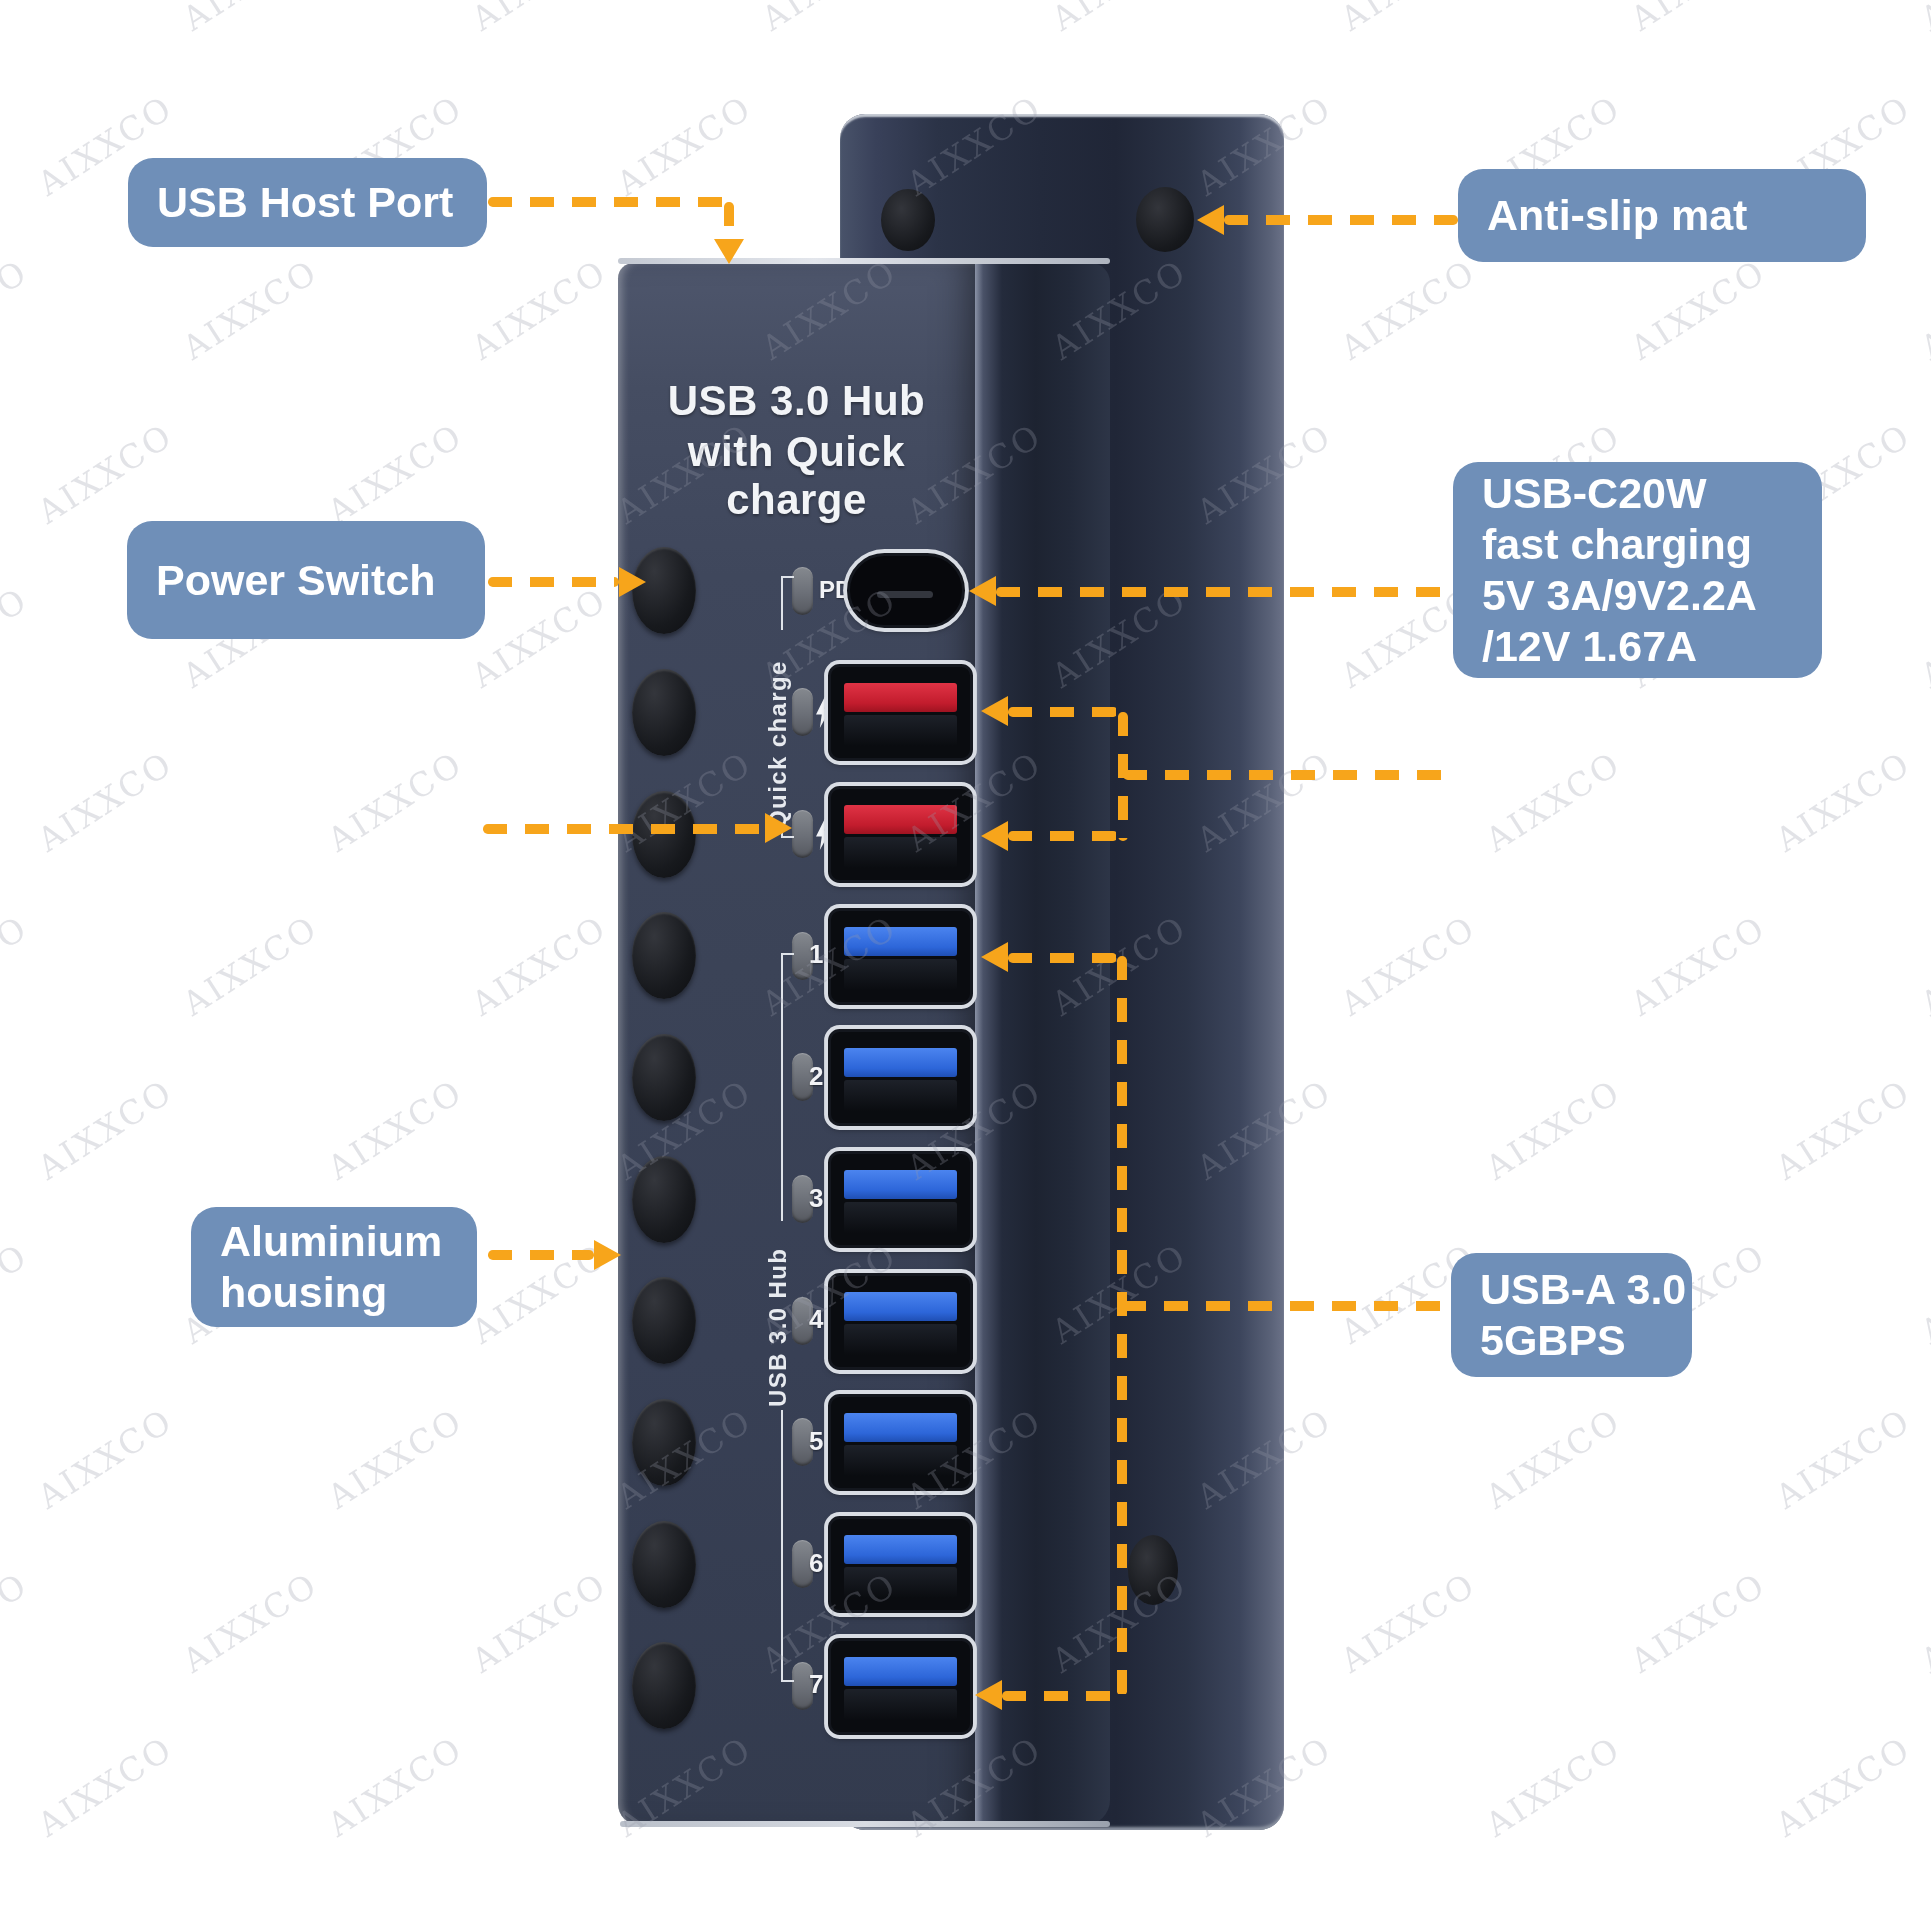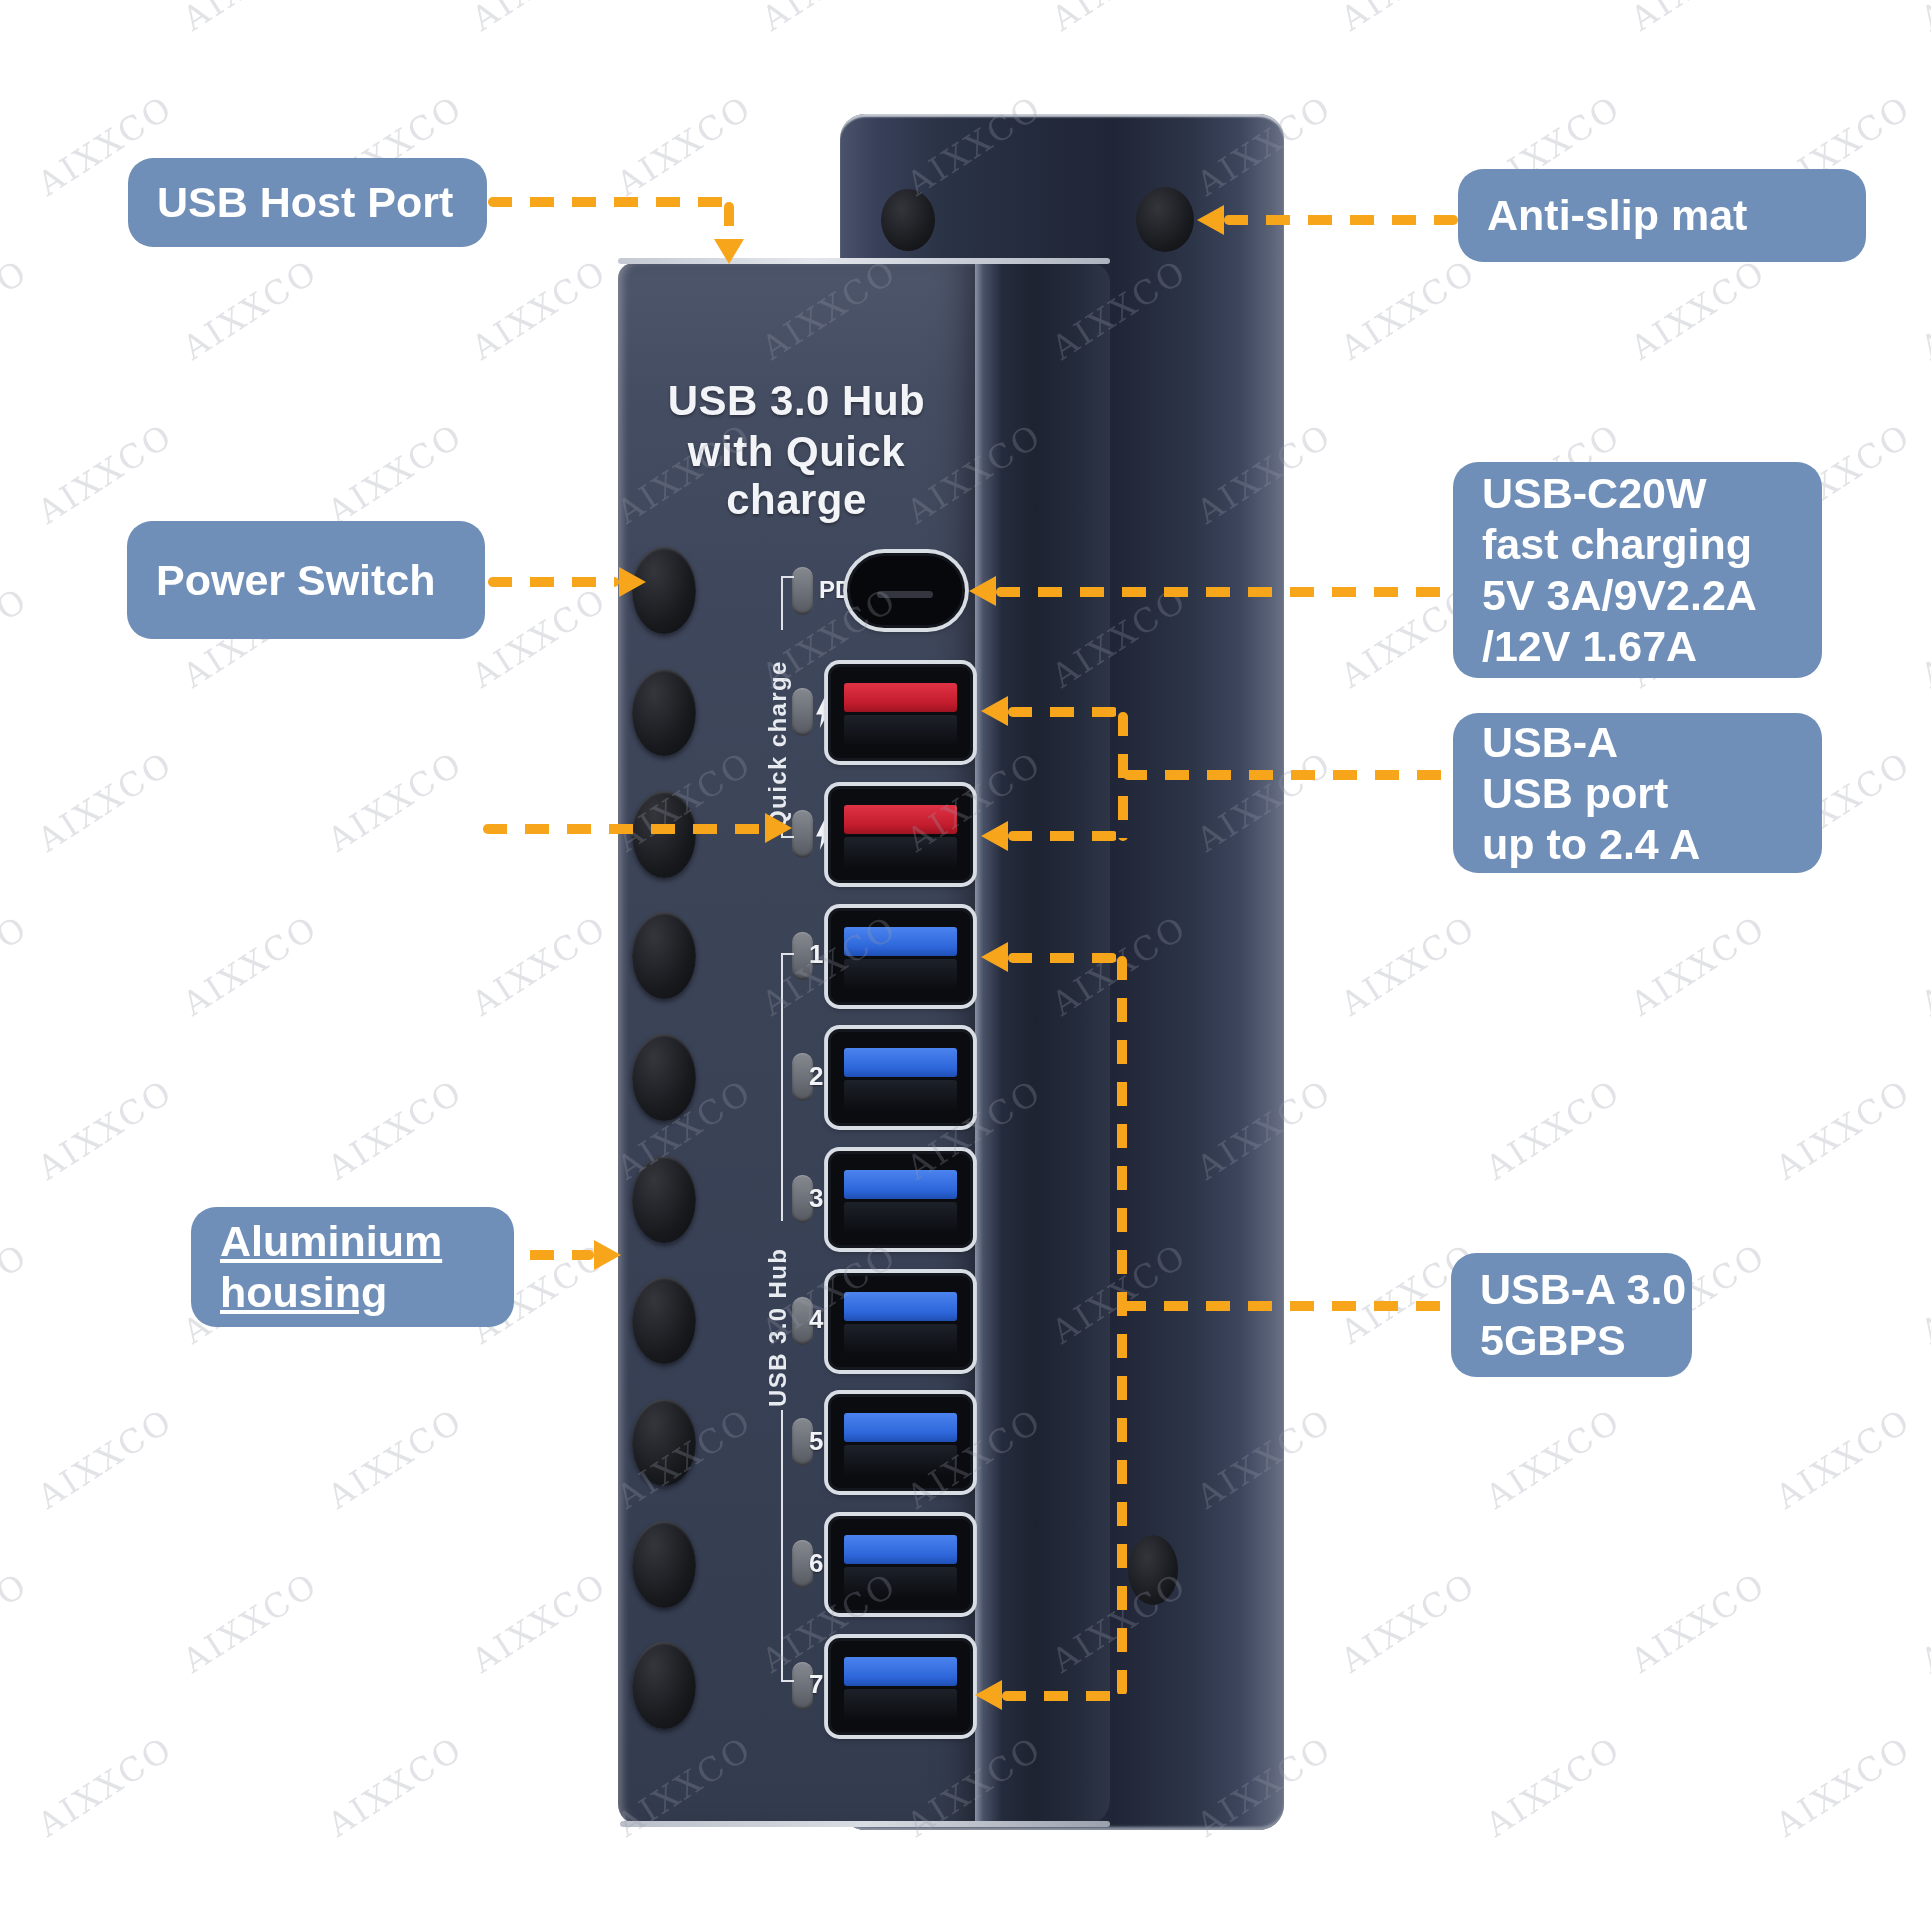--- a/index.html
+++ b/index.html
@@ -292,37 +292,32 @@
   <div class="ah ah-left" style="left:981px;top:942px;"></div>
   <div class="dash-h" style="left:1002px;top:1691px;width:115px;"></div>
   <div class="ah ah-left" style="left:975px;top:1680px;"></div>
 
   <div class="callout" style="left:128px;top:158px;width:359px;height:89px;">
     <div class="ln">USB Host Port</div>
   </div>
   <div class="callout" style="left:127px;top:521px;width:358px;height:118px;">
     <div class="ln">Power Switch</div>
   </div>
-  <div class="callout" style="left:191px;top:1207px;width:323px;height:120px;text-decoration:underline;">
+  <div class="callout" style="left:191px;top:1207px;width:286px;height:120px;">
     <div class="ln">Aluminium</div>
     <div class="ln">housing</div>
   </div>
   <div class="callout" style="left:1458px;top:169px;width:408px;height:93px;">
     <div class="ln">Anti-slip mat</div>
   </div>
   <div class="callout" style="left:1453px;top:462px;width:369px;height:216px;">
     <div class="ln">USB-C20W</div>
     <div class="ln">fast charging</div>
     <div class="ln">5V 3A/9V2.2A</div>
     <div class="ln">/12V 1.67A</div>
   </div>
-  <div class="callout" style="left:1453px;top:713px;width:369px;height:160px;">
-    <div class="ln">USB-A</div>
-    <div class="ln">USB port</div>
-    <div class="ln">up to 2.4 A</div>
-  </div>
   <div class="callout" style="left:1451px;top:1253px;width:241px;height:124px;">
     <div class="ln">USB-A 3.0</div>
     <div class="ln">5GBPS</div>
   </div>
 
 </div>
 
 
 </body></html>

